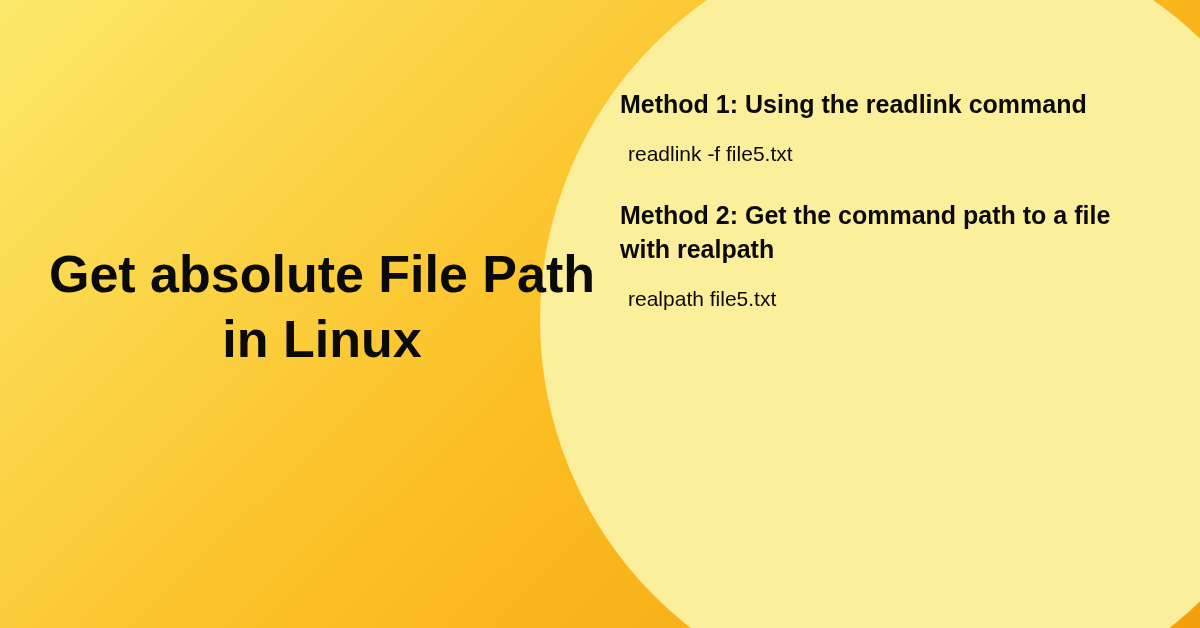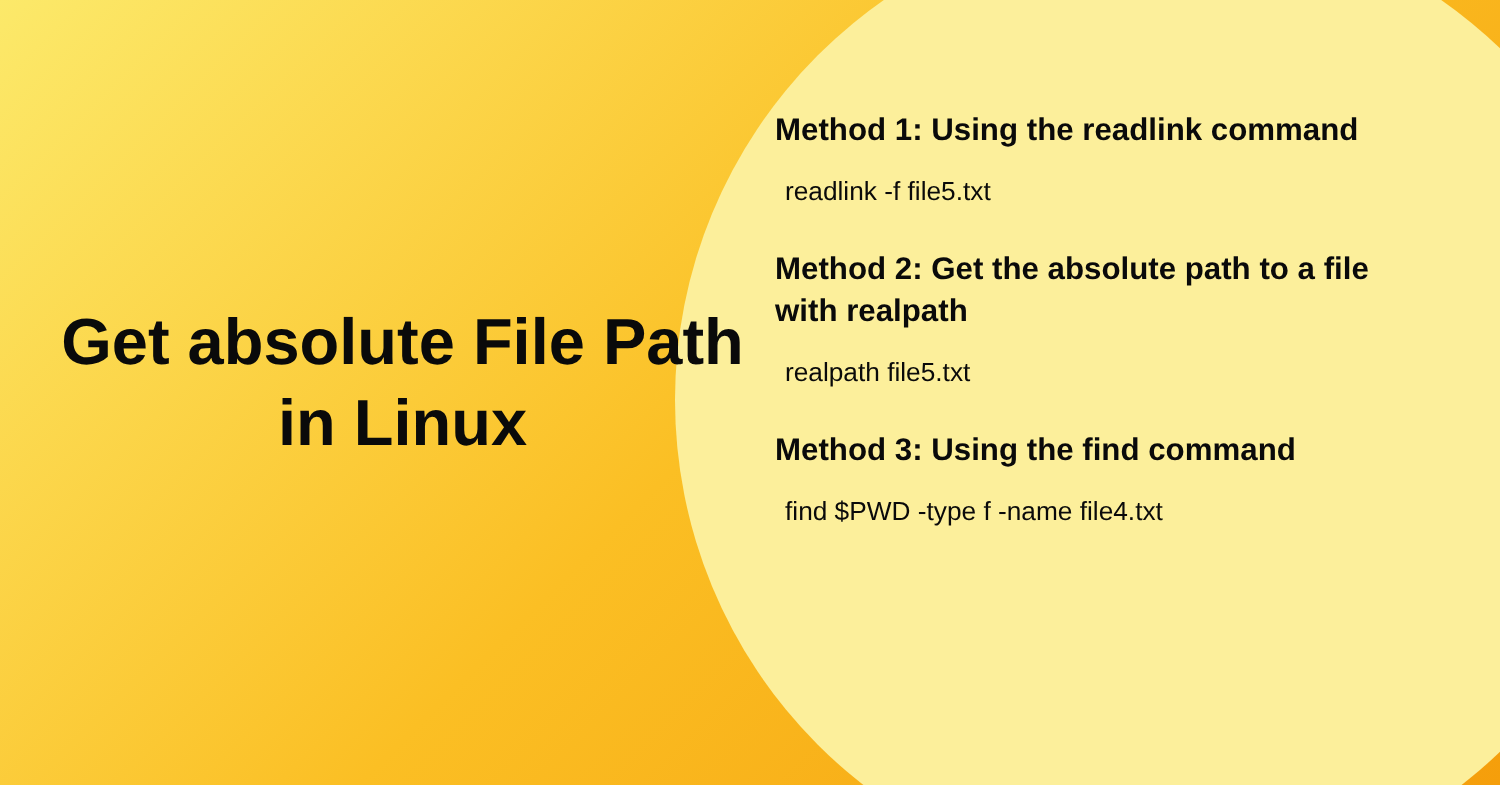--- a/index.html
+++ b/index.html
@@ -63,20 +63,16 @@
 <div class="circle"></div>
 
 <div class="title">Get absolute File Path in Linux</div>
 
 <div class="methods">
   <div class="method-block">
     <div class="method-title">Method 1: Using the readlink command</div>
     <div class="method-command">readlink -f file5.txt</div>
   </div>
   <div class="method-block">
-    <div class="method-title">Method 2: Get the absolute path to a file with realpath</div>
+    <div class="method-title">Method 2: Get the command path to a file with realpath</div>
     <div class="method-command">realpath file5.txt</div>
-  </div>
-  <div class="method-block">
-    <div class="method-title">Method 3: Using the find command</div>
-    <div class="method-command">find $PWD -type f -name file4.txt</div>
   </div>
 </div>
 
 </body></html>

